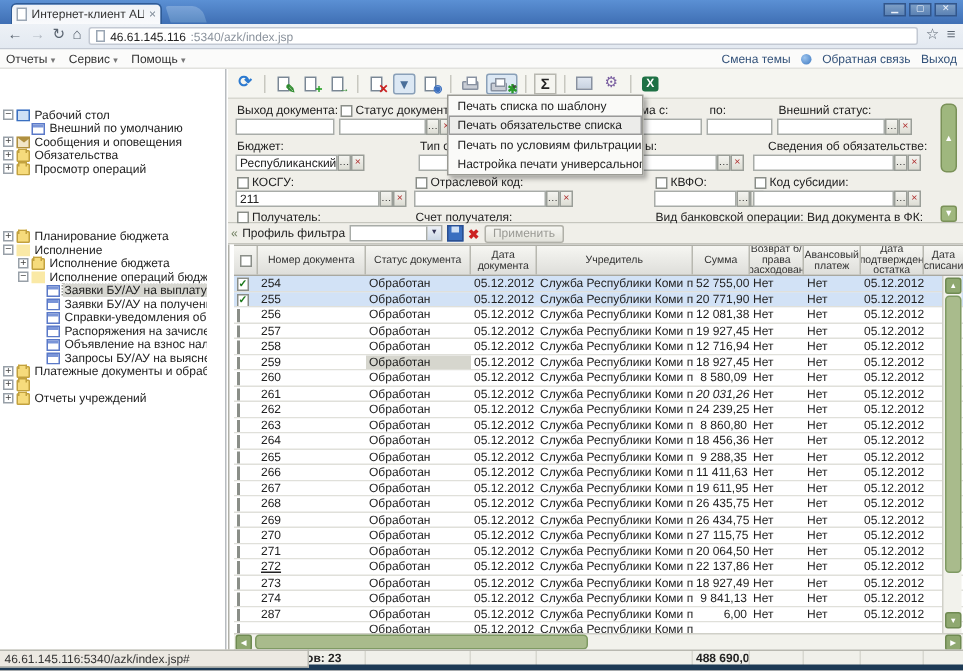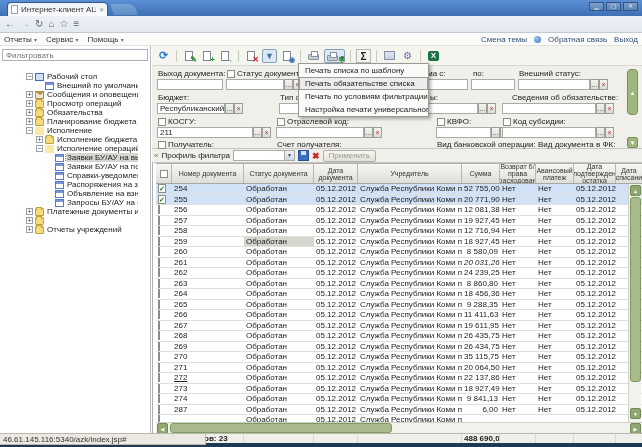--- a/index.html
+++ b/index.html
@@ -40,21 +40,21 @@
   .rightlink{ margin-left:7px; color:#33527a; }
   .globe-ico{ width:7px; height:7px; border-radius:50%; margin-left:7px;
     background:radial-gradient(circle at 35% 35%, #9cc4ee, #3d78c0); display:inline-block; }
 
   
   .sidebar{ position:absolute; left:0; top:46px; width:151px; height:397px; background:#fff;
     border-right:1px solid #b8bcc0; }
   .sidefilter{ position:absolute; left:2px; top:3px; width:146px; height:12px;
     border:1px solid #aab2bc; background:#fff; font-family:"Liberation Sans",sans-serif;
     font-size:8px; color:#999; padding:0 3px; }
-  .tree{ position:absolute; left:0; top:26px; width:138px;padding-left:24px; }
+  .tree{ position:absolute; left:0; top:26px; width:138px; }
   .titem{ height:9px; line-height:9px; white-space:nowrap; overflow:hidden; display:flex;
     align-items:center; gap:2px; font-size:8px; color:#222; }
   .titem.sel .tlabel{ background:#d6d6d0; outline:1px dotted #9a9a94; }
   .twisty{ width:7px; height:7px; min-width:7px; border:1px solid #98a0a8; background:#fff;
     font-size:7px; line-height:5px; text-align:center; color:#444; }
   .twisty.none{ border:none; background:none; }
   .ti{ width:9px; height:8px; min-width:9px; position:relative; }
   .ti-desktop{ background:#cfe0f5; border:1px solid #3a6fc0; }
   .ti-desktop::after{ content:""; position:absolute; left:2px; bottom:-2px; width:4px; height:1px; background:#3a6fc0; }
   .ti-grid{ background:#fff; border:1px solid #5a79c8; }
@@ -186,64 +186,68 @@
       <span>▢</span>
       <span>✕</span>
     </div>
   </div>
 
   <div class="addressbar">
     <span class="navico">←</span>
     <span class="navico dis">→</span>
     <span class="navico">↻</span>
     <span class="navico">⌂</span>
+    <div class="urlbox">
+      <span class="doc-ico"></span>
+      <span class="url-host">46.61.145.116</span>
+      <span class="url-path">:5340/azk/index.jsp</span>
+    </div>
     <span class="navico">☆</span>
     <span class="navico">≡</span>
   </div>
 
   <div class="appmenu" id="appmenu">
       <span class="menuitem">Отчеты <span class="car">▾</span></span>
       <span class="menuitem">Сервис <span class="car">▾</span></span>
       <span class="menuitem">Помощь <span class="car">▾</span></span>
       <span class="spacer"></span>
       <span class="rightlink">Смена темы</span>
       <span class="globe-ico"></span>
       <span class="rightlink">Обратная связь</span>
       <span class="rightlink">Выход</span>
     </div>
 
   <div class="sidebar">
-    <input class="sidefilter" placeholder="Фильтровать" style="">
     <div class="tree" id="tree">
         <div class="titem" style="padding-left: 2px;">
           <span class="twisty">−</span>
           <span class="ti ti-desktop"></span>
           <span class="tlabel">Рабочий стол</span>
         </div>
         <div class="titem" style="padding-left: 12px;">
           <span class="twisty none"></span>
           <span class="ti ti-grid"></span>
           <span class="tlabel">Внешний по умолчанию</span>
         </div>
         <div class="titem" style="padding-left: 2px;">
           <span class="twisty">+</span>
           <span class="ti ti-mail"></span>
           <span class="tlabel">Сообщения и оповещения</span>
         </div>
         <div class="titem" style="padding-left: 2px;">
           <span class="twisty">+</span>
           <span class="ti ti-folder"></span>
-          <span class="tlabel">Просмотр операций</span>
+          <span class="tlabel">Обязательства</span>
         </div>
         <div class="titem" style="padding-left: 2px;">
           <span class="twisty">+</span>
           <span class="ti ti-folder"></span>
-          <span class="tlabel">Обязательства</span>
-        </div>
-        <div class="titem" style="padding-left: 2px;">
+          <span class="tlabel">Просмотр операций</span>
+        </div>
+        <div class="titem" style="padding-left: 2px; margin-top: 36px;">
           <span class="twisty">+</span>
           <span class="ti ti-folder"></span>
           <span class="tlabel">Планирование бюджета</span>
         </div>
         <div class="titem" style="padding-left: 2px;">
           <span class="twisty">−</span>
           <span class="ti ti-folder-open"></span>
           <span class="tlabel">Исполнение</span>
         </div>
         <div class="titem" style="padding-left: 12px;">
@@ -637,21 +641,21 @@
           <div class="gcell c-advance" style="width: 38px;">Нет</div>
           <div class="gcell c-confirm" style="width: 42px;">05.12.2012</div>
           <div class="gcell c-writeoff" style="width: 27px;"></div>
         </div>
         <div class="grow">
           <div class="gcell" style="width: 16px;"><span class="cbx"></span></div>
           <div class="gcell c-num" style="width: 72px;">270</div>
           <div class="gcell c-status" style="width: 70px;">Обработан</div>
           <div class="gcell c-date" style="width: 44px;">05.12.2012</div>
           <div class="gcell c-founder" style="width: 104px;">Служба Республики Коми по тариф</div>
-          <div class="gcell c-sum r" style="width: 38px;">35 115,75</div>
+          <div class="gcell c-sum r" style="width: 38px;">27 115,75</div>
           <div class="gcell c-return" style="width: 36px;">Нет</div>
           <div class="gcell c-advance" style="width: 38px;">Нет</div>
           <div class="gcell c-confirm" style="width: 42px;">05.12.2012</div>
           <div class="gcell c-writeoff" style="width: 27px;"></div>
         </div>
         <div class="grow">
           <div class="gcell" style="width: 16px;"><span class="cbx"></span></div>
           <div class="gcell c-num" style="width: 72px;">271</div>
           <div class="gcell c-status" style="width: 70px;">Обработан</div>
           <div class="gcell c-date" style="width: 44px;">05.12.2012</div>

